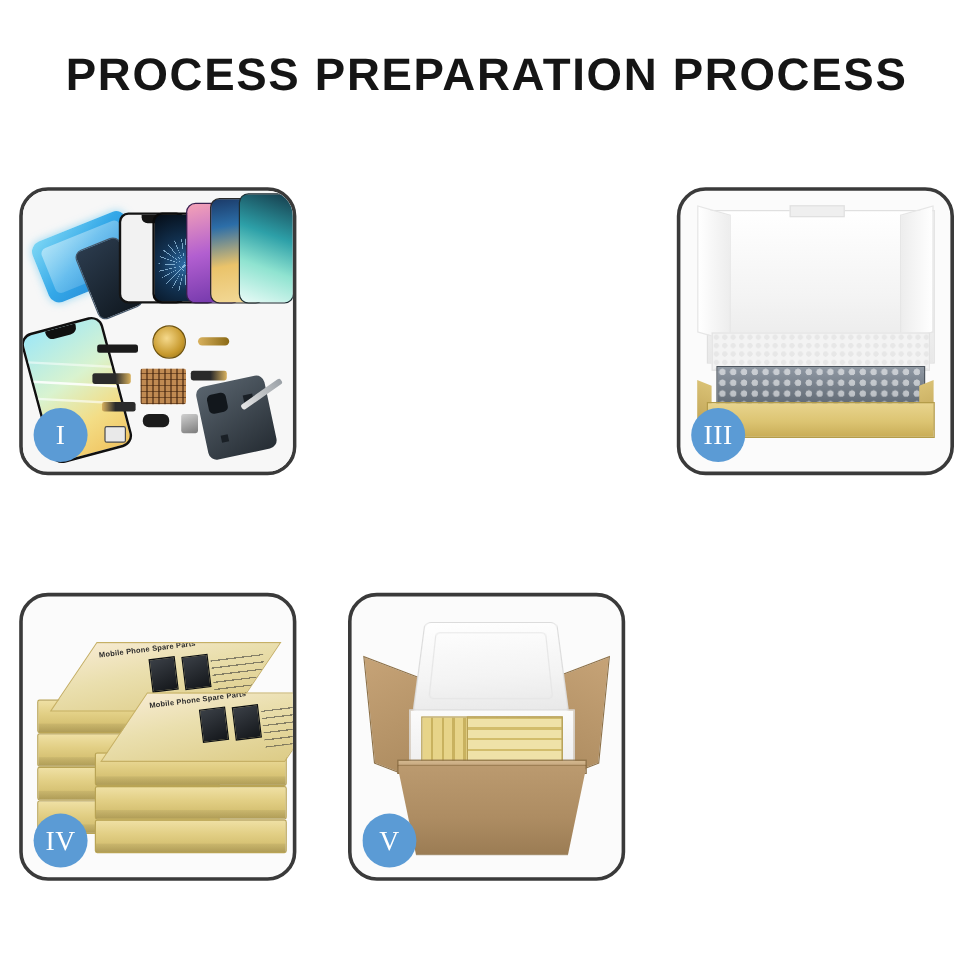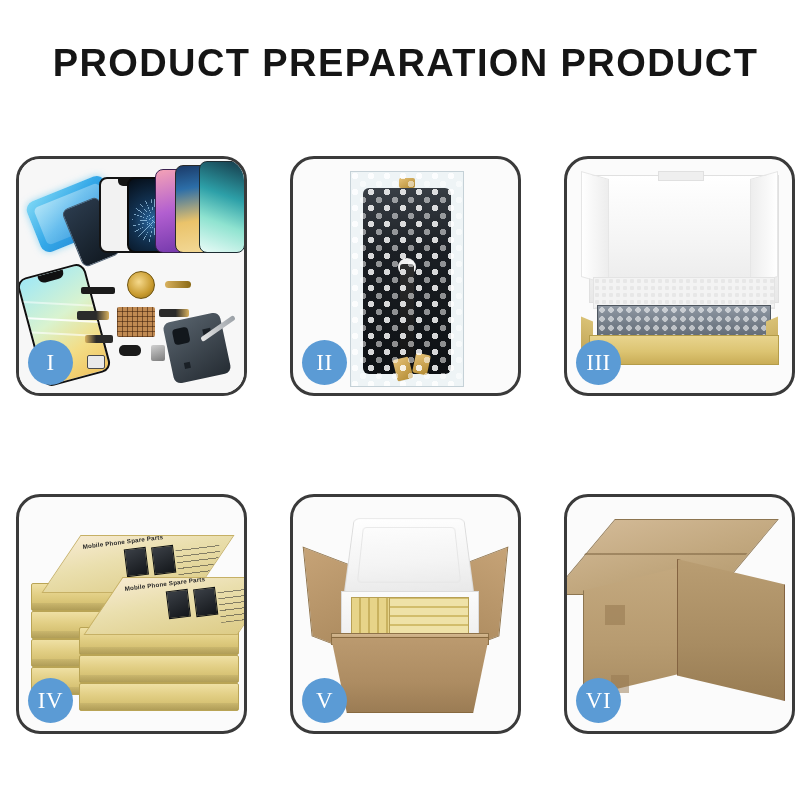--- a/index.html
+++ b/index.html
@@ -539,21 +539,21 @@
     position: absolute;
     left: 44px; top: 178px;
     width: 18px; height: 18px;
     background: rgba(150,120,80,.5);
   }
 </style>
 </head>
 <body>
 
 <div id="header">
-  <div id="page-title">PRODUCT PREPARATION PRODUCT</div>
+  <div id="page-title">PROCESS PREPARATION PROCESS</div>
 </div>
 
 <div id="panel-grid">
 
   <div class="panel r0 c0">
     <div class="panel-stage p1-bg">
       <div class="ph-blue-film"></div>
       <div class="ph-dark-small"></div>
       <div class="ph-screen-white"></div>
       <div class="ph-screen-dark"></div>
@@ -570,34 +570,20 @@
       <div class="ph-flex f5"></div>
       <div class="ph-flex f6"></div>
       <div class="ph-flex f7"></div>
       <div class="ph-flex f8"></div>
       <div class="ph-backplate"></div>
       <div class="ph-tweezer"></div>
     </div>
     <div class="step-badge">I</div>
   </div>
 
-  <div class="panel r0 c1">
-    <div class="panel-stage">
-      <div class="bw-bag">
-        <div class="bw-item"></div>
-        <div class="bw-conn-c"></div>
-        <div class="bw-chip"></div>
-        <div class="bw-flexstrip"></div>
-        <div class="bw-conn-a"></div>
-        <div class="bw-conn-b"></div>
-        <div class="bw-bubbles"></div>
-      </div>
-    </div>
-    <div class="step-badge">II</div>
-  </div>
 
   <div class="panel r0 c2">
     <div class="panel-stage">
       <div class="b3-lid"></div>
       <div class="b3-lid-tab"></div>
       <div class="b3-lid-flapL"></div>
       <div class="b3-lid-flapR"></div>
       <div class="b3-foam"></div>
       <div class="b3-inner-wrap"></div>
       <div class="b3-box-sideL"></div>
@@ -660,25 +646,14 @@
       <div class="b5-foam-lid"></div>
       <div class="b5-foam-body"></div>
       <div class="b5-contents"></div>
       <div class="b5-contents-2"></div>
       <div class="b5-carton-rim"></div>
       <div class="b5-carton-front"></div>
     </div>
     <div class="step-badge">V</div>
   </div>
 
-  <div class="panel r1 c2">
-    <div class="panel-stage">
-      <div class="b6-top"></div>
-      <div class="b6-top-seam"></div>
-      <div class="b6-left"></div>
-      <div class="b6-right"></div>
-      <div class="b6-tape-a"></div>
-      <div class="b6-tape-b"></div>
-    </div>
-    <div class="step-badge">VI</div>
-  </div>
 
 </div>
 
 </body></html>

